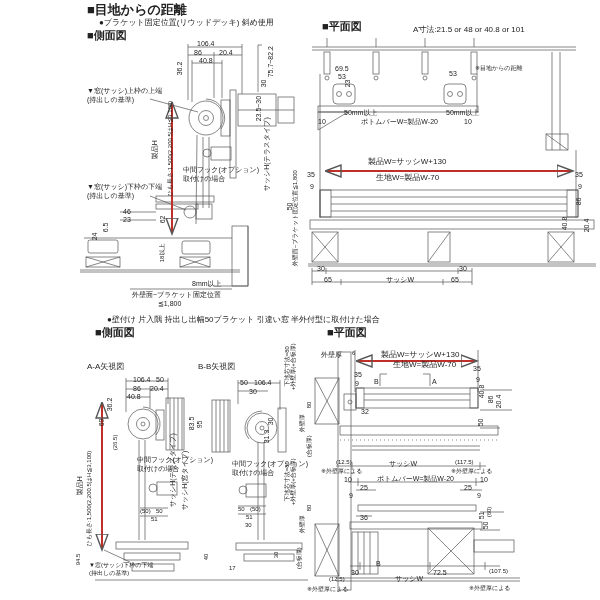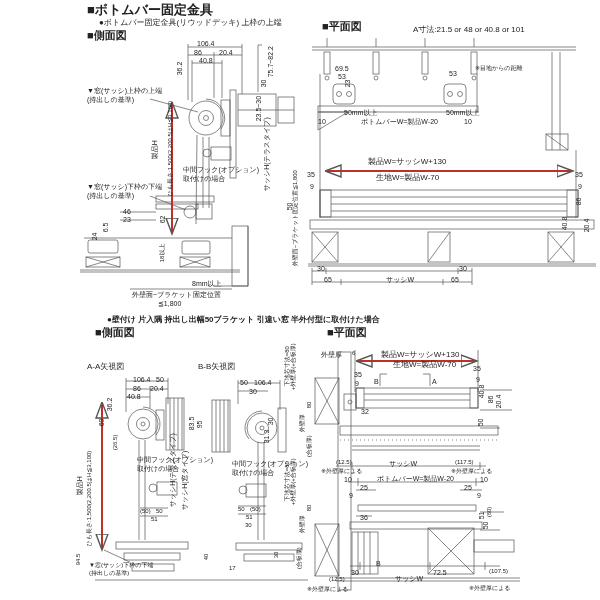--- a/index.html
+++ b/index.html
@@ -6,21 +6,21 @@
   #canvas{position:relative;width:600px;height:600px;background:#ffffff;overflow:hidden;
           font-family:"Liberation Sans","DejaVu Sans",sans-serif;color:#222;}
   svg{position:absolute;left:0;top:0;}
   svg line,svg path,svg rect,svg circle{stroke:#555;fill:none;stroke-width:0.7;}
   .red{stroke:#c03028;stroke-width:2;}
   .t{position:absolute;font-size:7px;line-height:1.05;white-space:nowrap;color:#222;}
   .t6{font-size:6px;}
   .t8{font-size:8px;}
   .h{font-size:11px;font-weight:bold;}
   .big{font-size:13px;font-weight:bold;}
-  .bold{font-weight:bold;}
+  .bold{font-weight:normal;}
   .v{transform:rotate(-90deg);transform-origin:0 100%;}
 </style>
 </head>
 <body>
 
 <div id="canvas">
 
 <svg width="600" height="600" viewBox="0 0 600 600">
   <defs>
     <pattern id="h1" patternUnits="userSpaceOnUse" width="5" height="5" patternTransform="rotate(45)">
@@ -250,22 +250,22 @@
     <line x1="480" y1="390" x2="512" y2="390"></line>
         <line x1="480" y1="410" x2="512" y2="410"></line>
         <line x1="480" y1="428" x2="500" y2="428"></line>
     <line x1="480" y1="512" x2="504" y2="512"></line>
         <line x1="480" y1="530" x2="500" y2="530"></line>
   </g>
 </svg>
 
 <div>
 
-  <span class="t big" style="left:87px;top:3px">■ボトムバー固定金具</span>
-  <span class="t t8" style="left:99px;top:19px">●ボトムバー固定金具(リウッドデッキ) 上枠の上端</span>
+  <span class="t big" style="left:87px;top:3px">■目地からの距離</span>
+  <span class="t t8" style="left:99px;top:19px">●ブラケット固定位置(リウッドデッキ) 斜め使用</span>
   <span class="t h" style="left:87px;top:30px">■側面図</span>
   <span class="t h" style="left:322px;top:21px">■平面図</span>
   <span class="t t8" style="left:413px;top:26px">A寸法:21.5 or 48 or 40.8 or 101</span>
 
   <span class="t" style="left:197px;top:40px">106.4</span>
   <span class="t" style="left:194px;top:49px">86</span>
   <span class="t" style="left:219px;top:49px">20.4</span>
   <span class="t" style="left:199px;top:57px">40.8</span>
   <span class="t v" style="left:183px;top:68px">36.2</span>
   <span class="t v" style="left:274px;top:70px">75.7~82.2</span>

